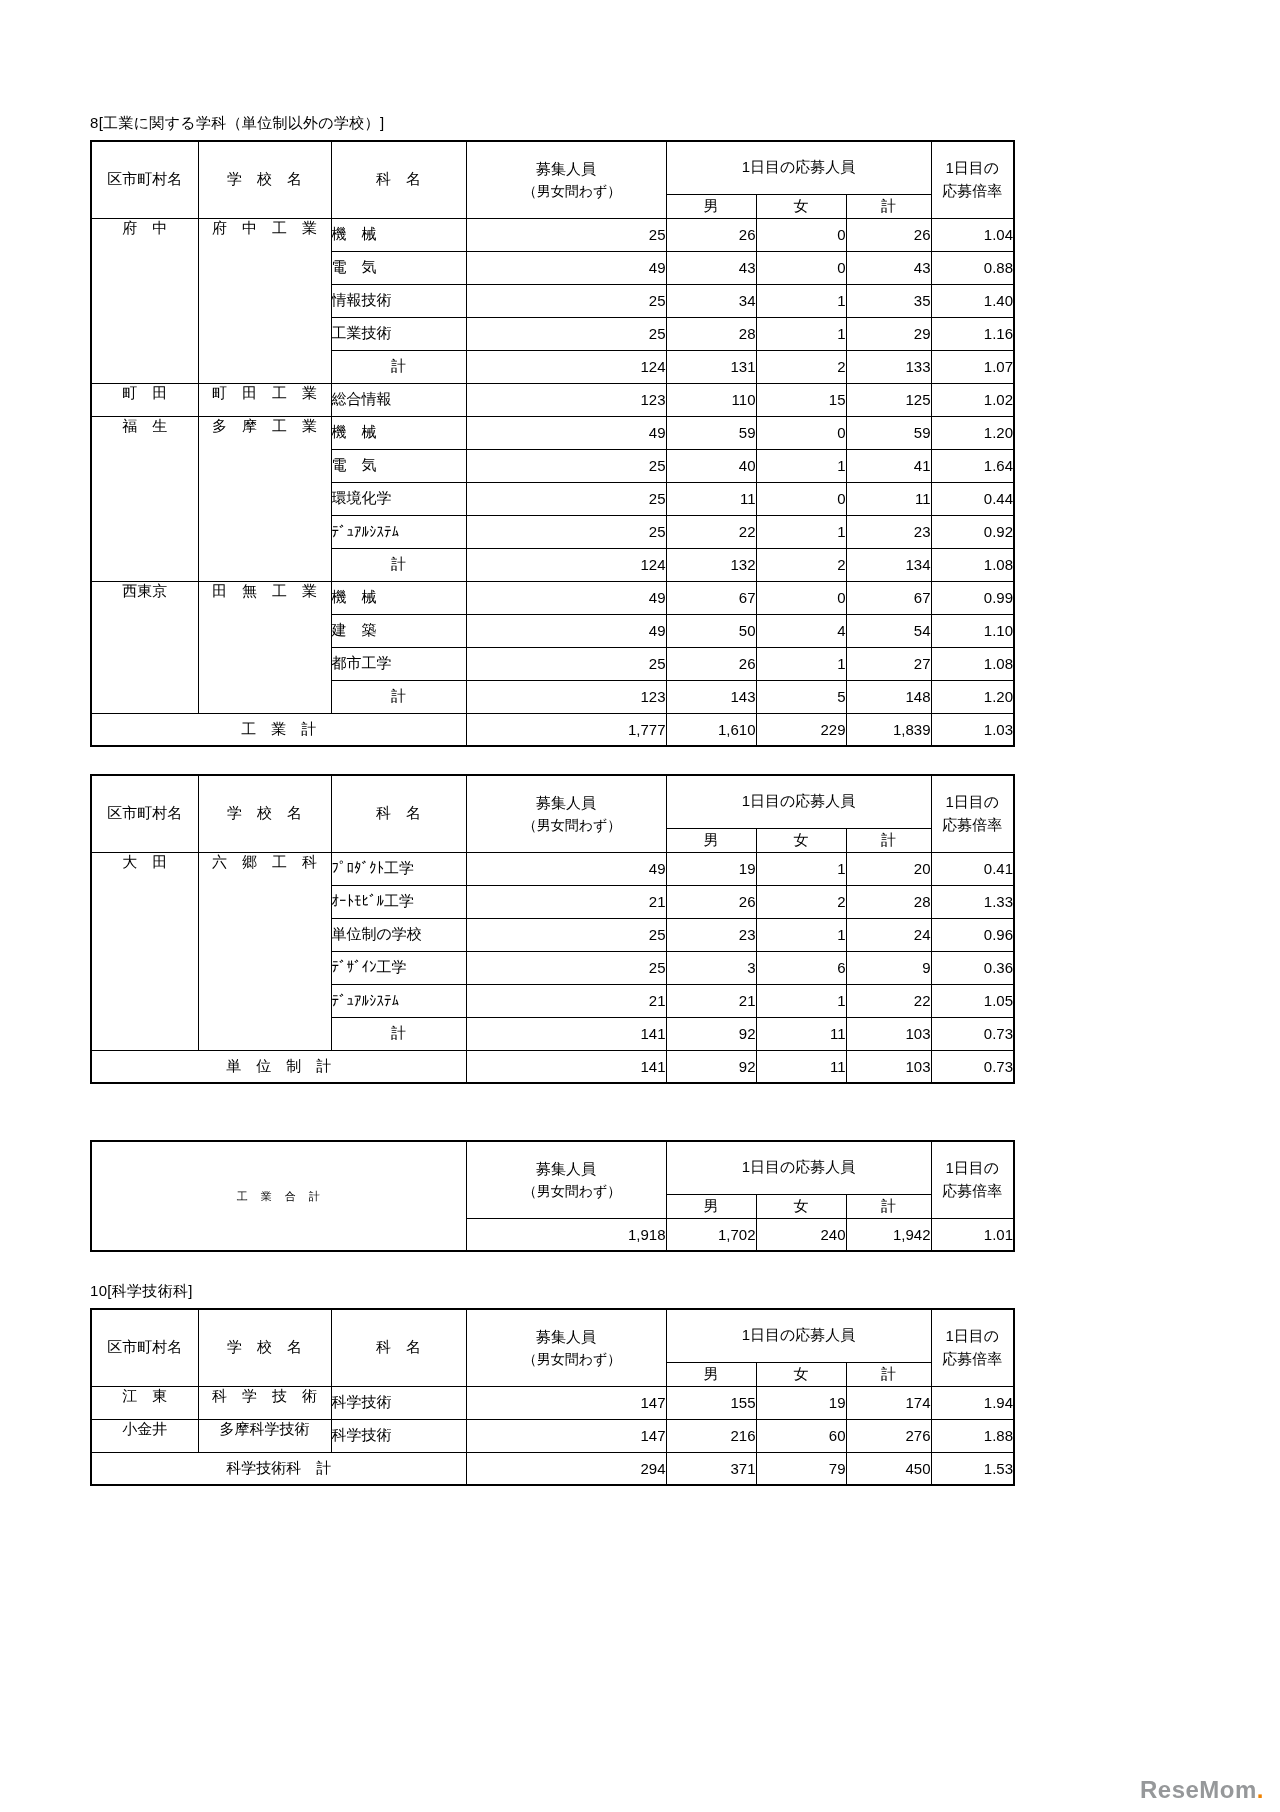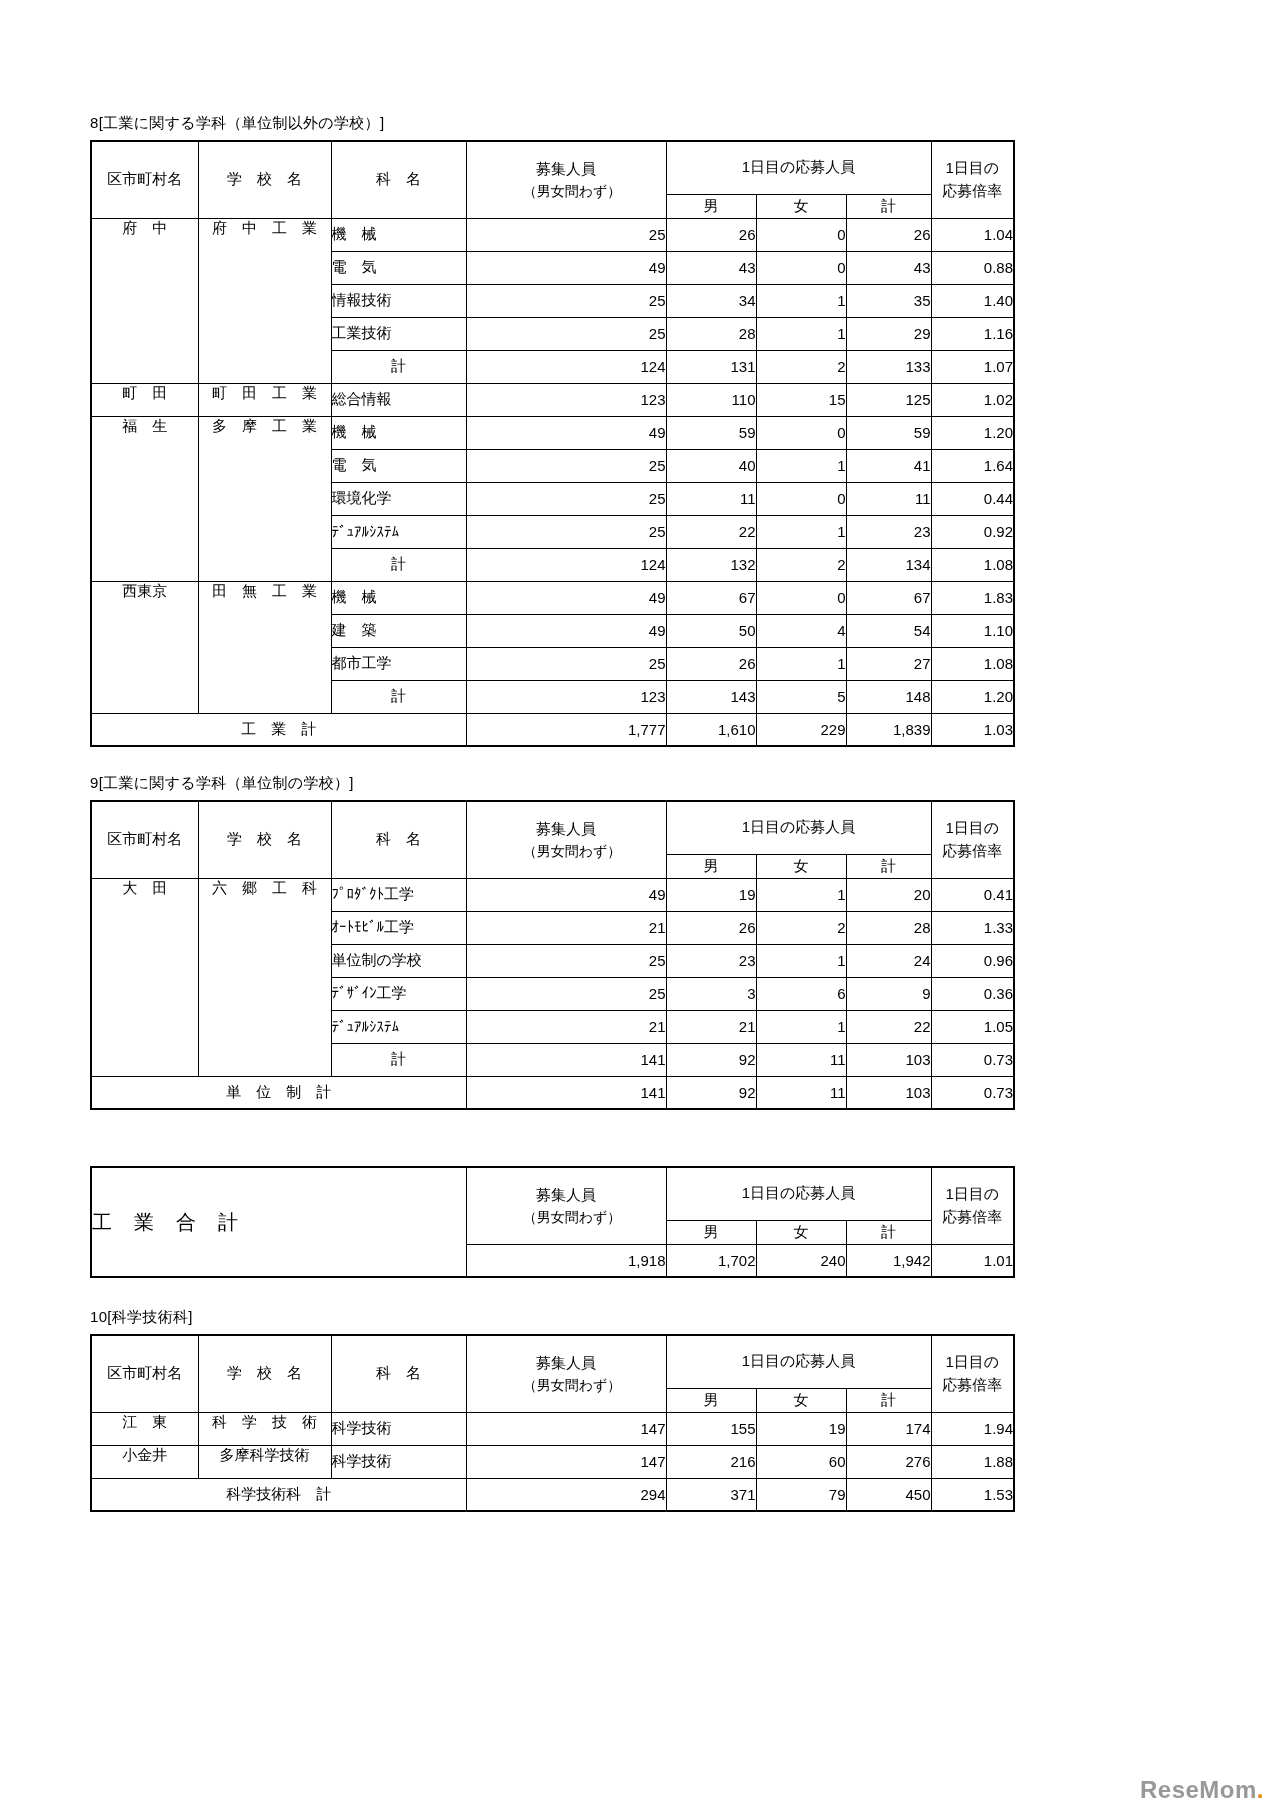--- a/index.html
+++ b/index.html
@@ -24,21 +24,21 @@
     border:1px solid #000; font-weight:400; padding:0;
     white-space:nowrap; overflow:hidden;
   }
   tr.hrow1 { height:53px; }
   tr.hrow2 { height:24px; }
   tr.brow  { height:33px; }
 
   .h-cell { text-align:center; vertical-align:middle; font-size:15px; }
   .h-line { line-height:1.5; }
   .h-small { font-size:14px;padding-left:12px; }
-  .h-biglabel { font-size:20px; text-align:left; vertical-align:middle; letter-spacing:1px;margin-top:21px; }
+  .h-biglabel { font-size:11px; text-align:center; vertical-align:middle; letter-spacing:1px;margin-top:21px; }
 
   .c-muni, .c-school { text-align:center; vertical-align:top; padding-top:8px; font-size:15px; }
   .c-dept {
     text-align:left; padding-left:4px; font-size:15px; vertical-align:middle;
     border-top:none; border-bottom:none;
   }
   .c-dept.gb { border-top:1px solid #000; }
   .c-dept.c-sub-label { text-align:center; padding-left:0; border-top:1px solid #000; }
   .c-num { text-align:right; padding-right:10px; font-size:15px; vertical-align:middle; }
   .c-total-label { text-align:center; font-size:15px; vertical-align:middle; }
@@ -181,21 +181,21 @@
             <td class="c-num">1.08</td>
           </tr>
           <tr class="brow">
             <td class="c-muni" rowspan="4">西東京</td>
             <td class="c-school" rowspan="4">田　無　工　業</td>
             <td class="c-dept gb">機　械</td>
             <td class="c-num">49</td>
             <td class="c-num">67</td>
             <td class="c-num">0</td>
             <td class="c-num">67</td>
-            <td class="c-num">1.83</td>
+            <td class="c-num">0.99</td>
           </tr>
           <tr class="brow">
             <td class="c-dept">建　築</td>
             <td class="c-num">49</td>
             <td class="c-num">50</td>
             <td class="c-num">4</td>
             <td class="c-num">54</td>
             <td class="c-num">1.10</td>
           </tr>
           <tr class="brow">
@@ -219,21 +219,20 @@
             <td class="c-num">1,777</td>
             <td class="c-num">1,610</td>
             <td class="c-num">229</td>
             <td class="c-num">1,839</td>
             <td class="c-num">1.03</td>
           </tr>
         </tbody>
       </table>
     </section>
   <section class="tbl-section sec-9">
-      <div class="tbl-title">9[工業に関する学科（単位制の学校）]</div>
       <table class="data-table">
         <colgroup>
           <col style="width: 107px;">
           <col style="width: 133px;">
           <col style="width: 135px;">
           <col style="width: 200px;">
           <col style="width: 90px;">
           <col style="width: 90px;">
           <col style="width: 85px;">
           <col style="width: 83px;">

